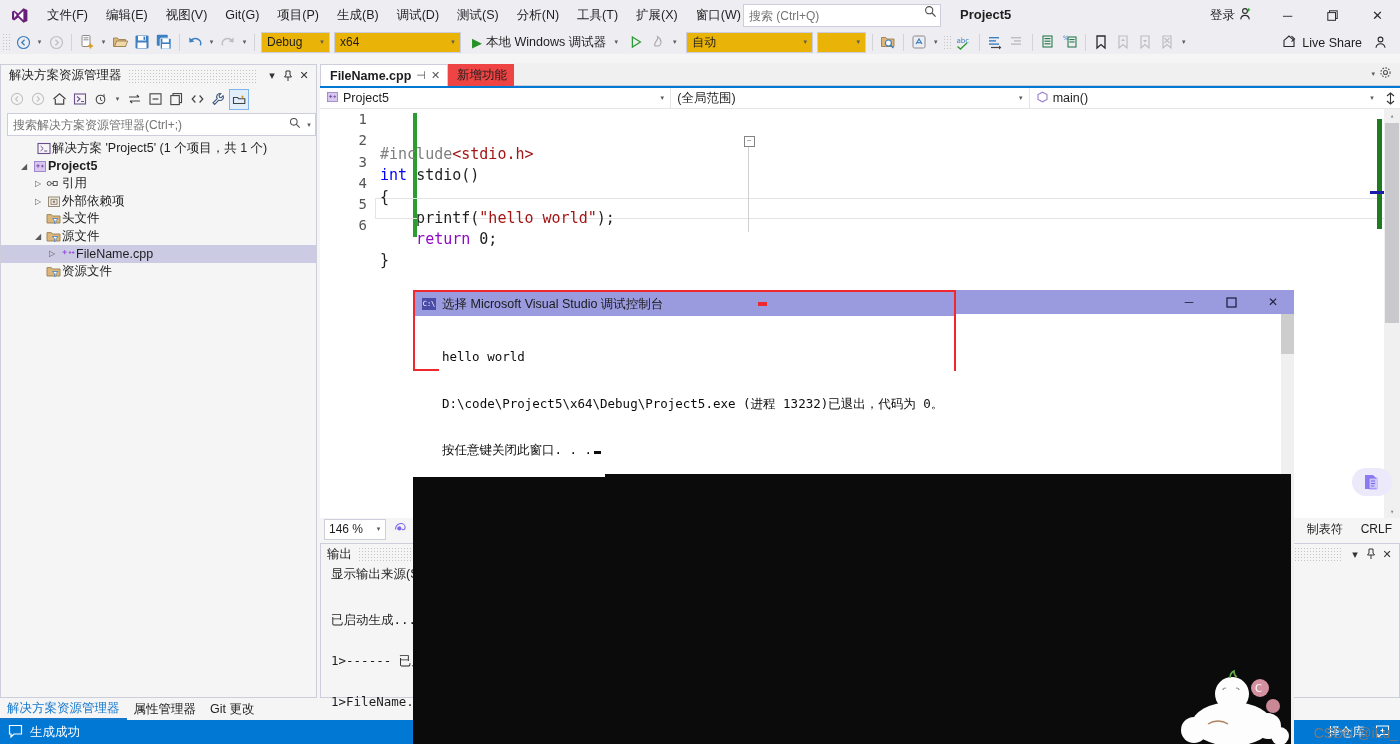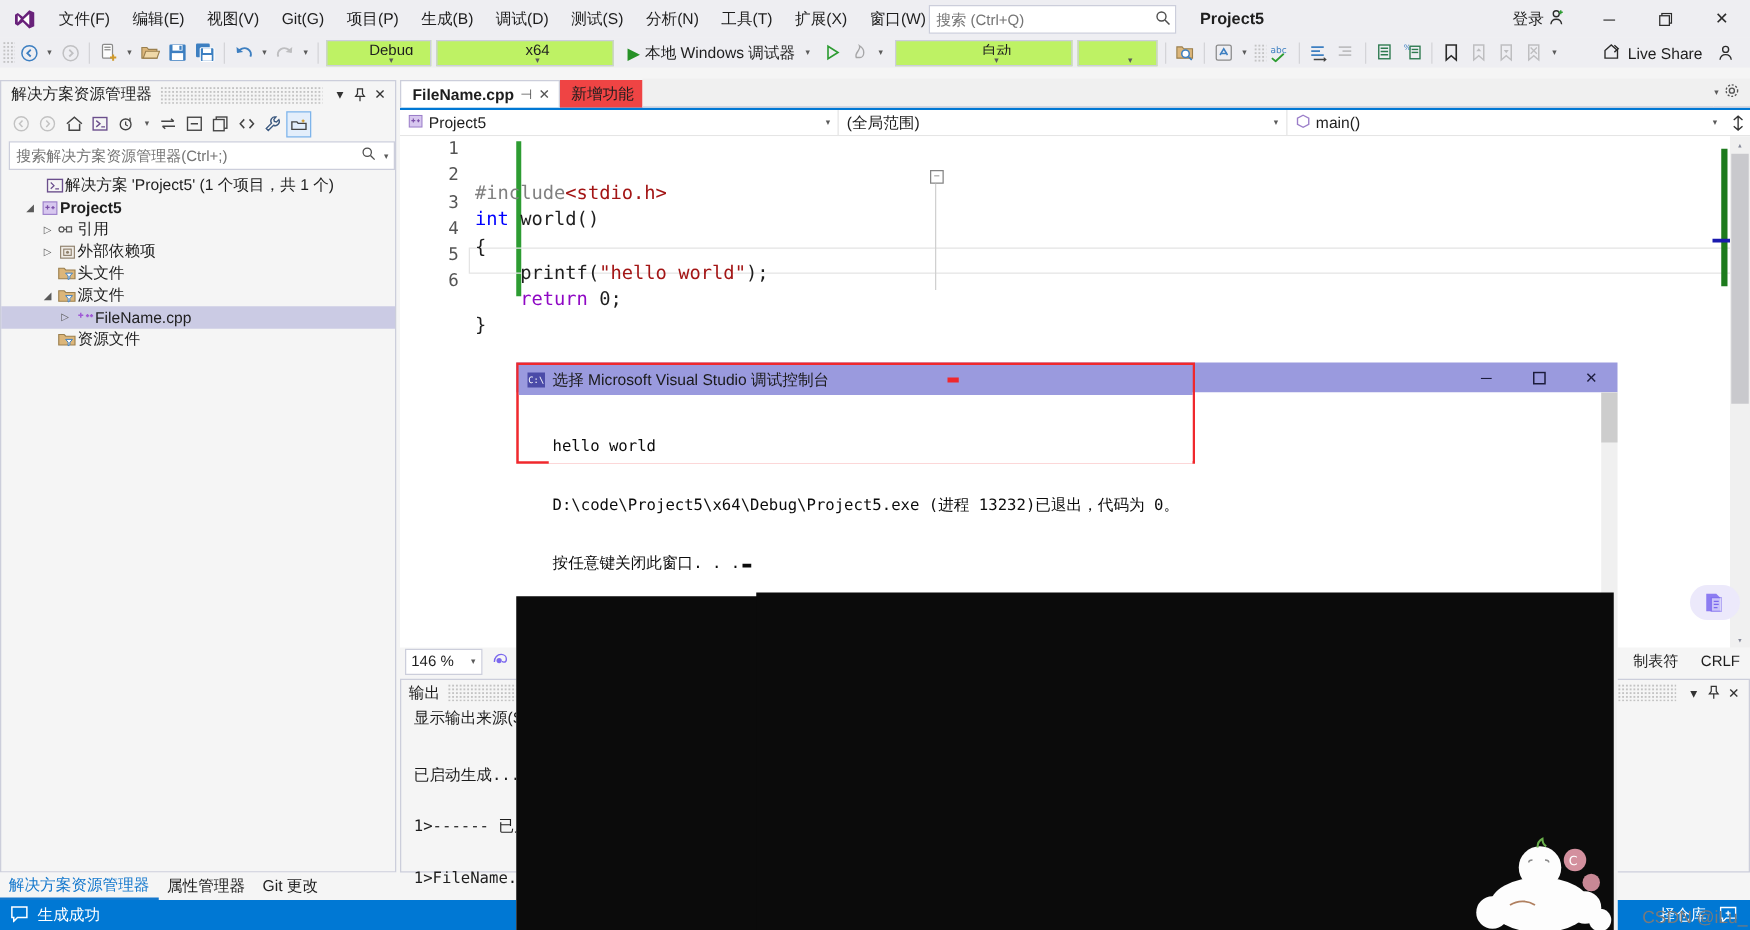--- a/index.html
+++ b/index.html
@@ -9,37 +9,37 @@
     font-size:12px;color:#1e1e1e;background:#f5f5f5;
     -webkit-font-smoothing:antialiased;
   }
   #root{position:relative;width:1400px;height:744px;background:#f5f5f5;}
 
   
   .menubar{position:absolute;left:0;top:0;width:1400px;height:30px;background:#eeeef2;display:flex;align-items:center;}
   .vslogo{width:26px;height:26px;margin-left:6px;display:flex;align-items:center;justify-content:center;}
   .menuitems{display:flex;align-items:center;margin-left:6px;}
   .menuitem{padding:4px 9px;font-size:12.5px;color:#1e1e1e;white-space:nowrap;}
-  .searchbox{position:absolute;left:743px;top:4px;width:196px;height:21px;background:#fff;border:1px solid #cccedb;display:flex;align-items:center;}
+  .searchbox{position:absolute;left:743px;top:4px;width:196px;height:21px;background:#fff;border:1px solid #cccedb;display:flex;}
   .searchbox input{border:0;outline:0;flex:1;font-size:12px;color:#6d6d6d;background:transparent;padding-left:5px;font-family:inherit;}
   .searchbox .mag{width:20px;text-align:center;color:#4d4d4d;font-size:13px;}
   .projtitle{position:absolute;left:960px;top:7px;font-weight:bold;font-size:13px;color:#1e1e1e;}
   .signin{position:absolute;right:148px;top:7px;font-size:12.5px;color:#1e1e1e;display:flex;align-items:center;gap:3px;}
   .wbtns{position:absolute;right:0;top:0;display:flex;height:30px;}
   .wbtn{width:45px;height:30px;display:flex;align-items:center;justify-content:center;color:#2b2b2b;font-size:13px;}
 
   
   .toolbar{position:absolute;left:0;top:30px;width:1400px;height:24px;background:#eeeef2;display:flex;align-items:center;}
   .tgrip{width:10px;height:18px;margin-left:2px;
     background-image:radial-gradient(circle,#b5b5b5 0.8px,transparent 0.9px);
     background-size:3px 3px;opacity:.75;}
   .tbtn{width:22px;height:22px;display:flex;align-items:center;justify-content:center;}
   .tarrow{width:11px;height:22px;display:flex;align-items:center;justify-content:center;color:#5a5a5a;font-size:7px;}
   .tsep{width:1px;height:17px;background:#d4d4d8;margin:0 4px;}
-  .combo{height:19px;border:1px solid #cccedb;background:#bef264;display:flex;align-items:center;font-size:12px;padding-left:20px;margin:0 2px;flex-direction:column;}
+  .combo{height:19px;border:1px solid #cccedb;background:#eab308;display:flex;align-items:center;font-size:12px;padding-left:5px;margin:0 2px;}
   .combo .cval{flex:1;white-space:nowrap;overflow:hidden;}
   .combo .carr{width:14px;text-align:center;color:#5a5a5a;font-size:7px;}
   .rundbg{display:flex;align-items:center;gap:4px;font-size:12.5px;padding:0 3px;}
   .playglyph{color:#269126;font-size:13px;line-height:1;}
   .liveshare{position:absolute;right:38px;top:4px;display:flex;align-items:center;gap:5px;font-size:12.5px;}
   .ls-person{position:absolute;right:12px;top:5px;}
 
   
   .se{position:absolute;left:0;top:64px;width:317px;height:634px;background:#f5f5f5;border:1px solid #cccedb;box-sizing:border-box;}
   .se-head{height:21px;display:flex;align-items:center;padding-left:8px;}
@@ -657,21 +657,21 @@
         <div class="lnum">5</div>
         <div class="lnum">6</div>
       </div>
       <div class="changebar"></div>
       <div class="curline"></div>
       <div class="collapse">−</div>
       <div class="vline2"></div>
 
       <div class="codelines">
         <div class="cl"><span class="pp">#include</span><span class="ang">&lt;stdio.h&gt;</span></div>
-        <div class="cl"><span class="kw">int</span> <span class="num">world</span><span class="num">()</span></div>
+        <div class="cl"><span class="kw">int</span> <span class="num">stdio</span><span class="num">()</span></div>
         <div class="cl"><span class="num">{</span></div>
         <div class="cl"><span class="num">    printf(</span><span class="str">"hello world"</span><span class="num">);</span></div>
         <div class="cl"><span class="kw2">    return</span><span class="num"> 0;</span></div>
         <div class="cl"><span class="num">}</span></div>
       </div>
 
       <div class="annot-green"></div>
       <div class="annot-blue"></div>
       <div class="scrollbar-v">
         <div class="sb-up" style="top:0">▴</div>

